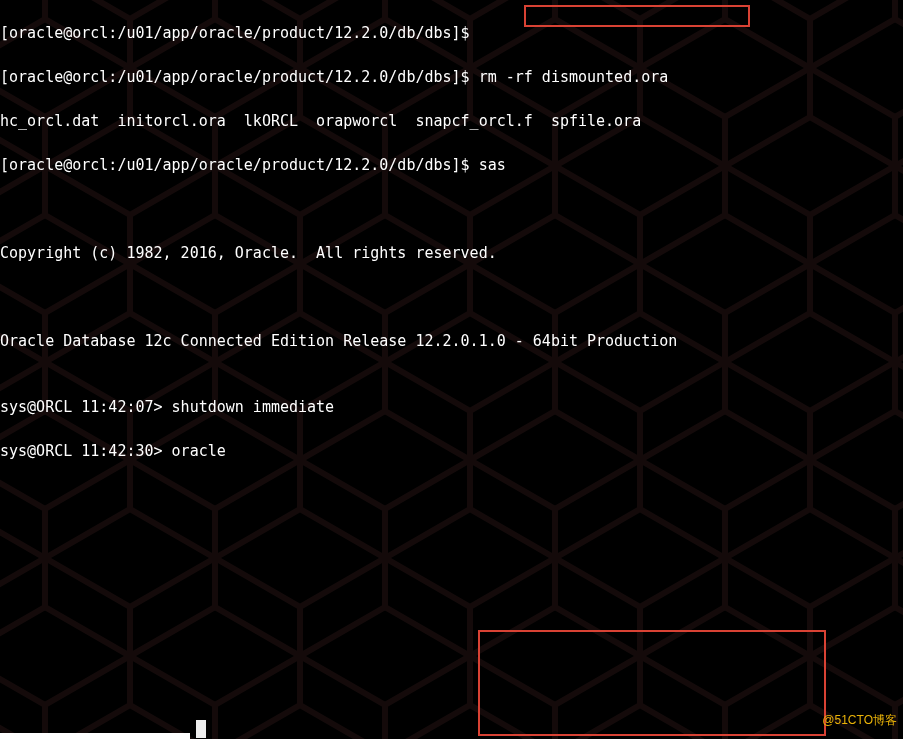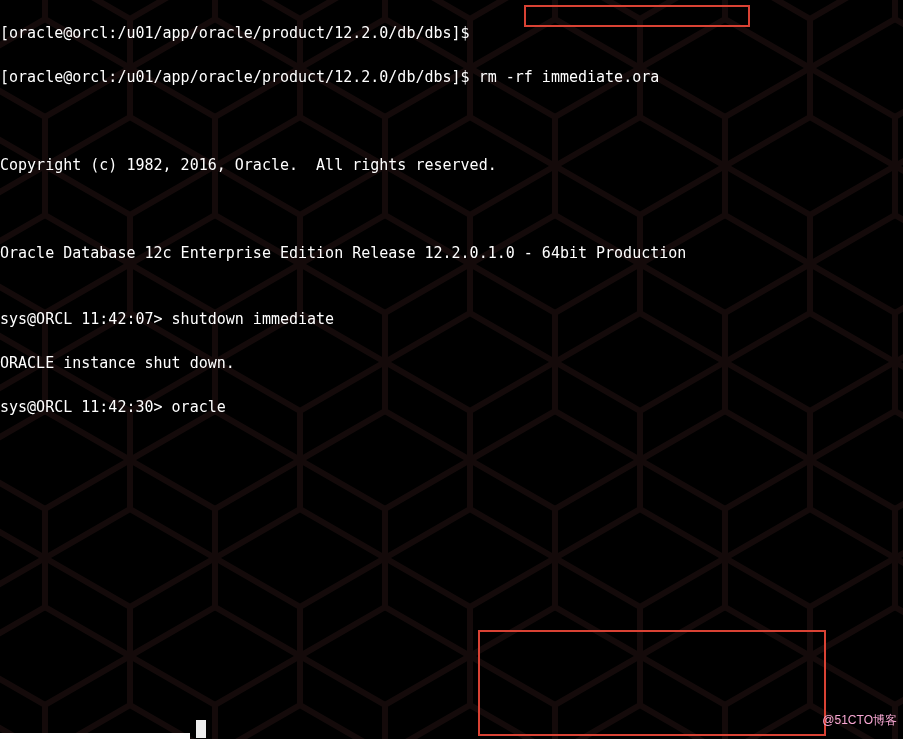--- a/index.html
+++ b/index.html
@@ -44,21 +44,21 @@
       top: 630px;
       width: 348px;
       height: 106px;
       z-index: 2;
       pointer-events: none;
     }
     .watermark {
       position: absolute;
       right: 6px;
       bottom: 8px;
-      color: #f9a8d4;
+      color: #eab308;
       font-size: 12px;
       font-family: sans-serif;
       z-index: 3;
     }
     .cursor-block {
       position: absolute;
       left: 196px;
       bottom: 1px;
       width: 10px;
       height: 18px;
@@ -88,30 +88,31 @@
         <polygon points="0,98 85,147 85,245 0,294 -85,245 -85,147"></polygon>
         <polygon points="170,98 255,147 255,245 170,294 85,245 85,147"></polygon>
       </g>
     </pattern>
   </defs>
   <rect width="903" height="739" fill="url(#hex)"></rect>
 </svg>
 
 <div class="terminal">
 <div class="line">[oracle@orcl:/u01/app/oracle/product/12.2.0/db/dbs]$</div>
-<div class="line"><span>[oracle@orcl:/u01/app/oracle/product/12.2.0/db/dbs]$</span> <span>rm -rf immediate.ora</span></div>
+<div class="line"><span>[oracle@orcl:/u01/app/oracle/product/12.2.0/db/dbs]$</span> <span>rm -rf dismounted.ora</span></div>
+<div class="line">hc_orcl.dat  initorcl.ora  lkORCL  orapworcl  snapcf_orcl.f  spfile.ora</div>
+<div class="line"><span>[oracle@orcl:/u01/app/oracle/product/12.2.0/db/dbs]$</span> <span>sas</span></div>
 <div class="line"></div>
 <div class="line"></div>
 <div class="line">Copyright (c) 1982, 2016, Oracle.  All rights reserved.</div>
 <div class="line"></div>
 <div class="line"></div>
-<div class="line">Oracle Database 12c Enterprise Edition Release 12.2.0.1.0 - 64bit Production</div>
+<div class="line">Oracle Database 12c Connected Edition Release 12.2.0.1.0 - 64bit Production</div>
 <div class="line"></div>
 <div class="line"><span>sys@ORCL 11:42:07&gt; </span><span>shutdown immediate</span></div>
-<div class="line">ORACLE instance shut down.</div>
 <div class="line"><span>sys@ORCL 11:42:30&gt; </span><span>oracle</span></div>
 
 <div class="line"></div>
 
 
 
 
 
 
 

